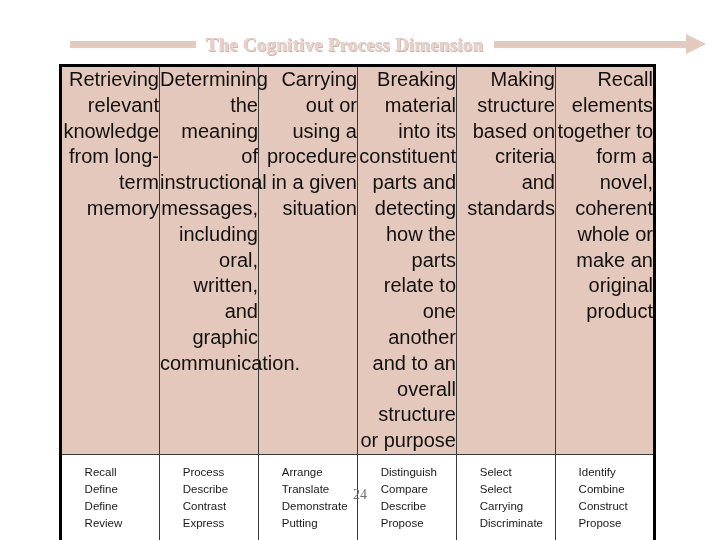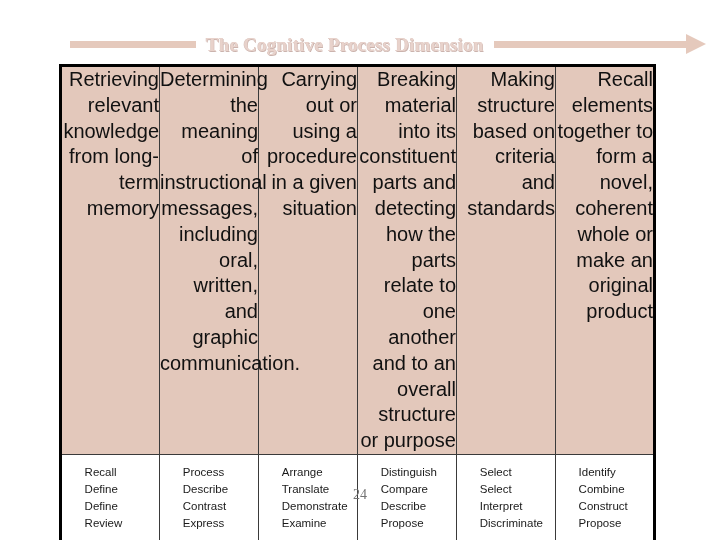--- a/index.html
+++ b/index.html
@@ -164,36 +164,36 @@
             <li>Describe</li>
             <li>Contrast</li>
             <li>Express</li>
           </ul>
       </td>
       <td>
         <ul class="verb-list">
             <li>Arrange</li>
             <li>Translate</li>
             <li>Demonstrate</li>
-            <li>Examine</li>
+            <li>Putting</li>
           </ul>
       </td>
       <td>
         <ul class="verb-list">
             <li>Distinguish</li>
             <li>Compare</li>
             <li>Describe</li>
             <li>Propose</li>
           </ul>
       </td>
       <td>
         <ul class="verb-list">
             <li>Select</li>
             <li>Select</li>
-            <li>Interpret</li>
+            <li>Carrying</li>
             <li>Discriminate</li>
           </ul>
       </td>
       <td>
         <ul class="verb-list">
             <li>Identify</li>
             <li>Combine</li>
             <li>Construct</li>
             <li>Propose</li>
           </ul>

